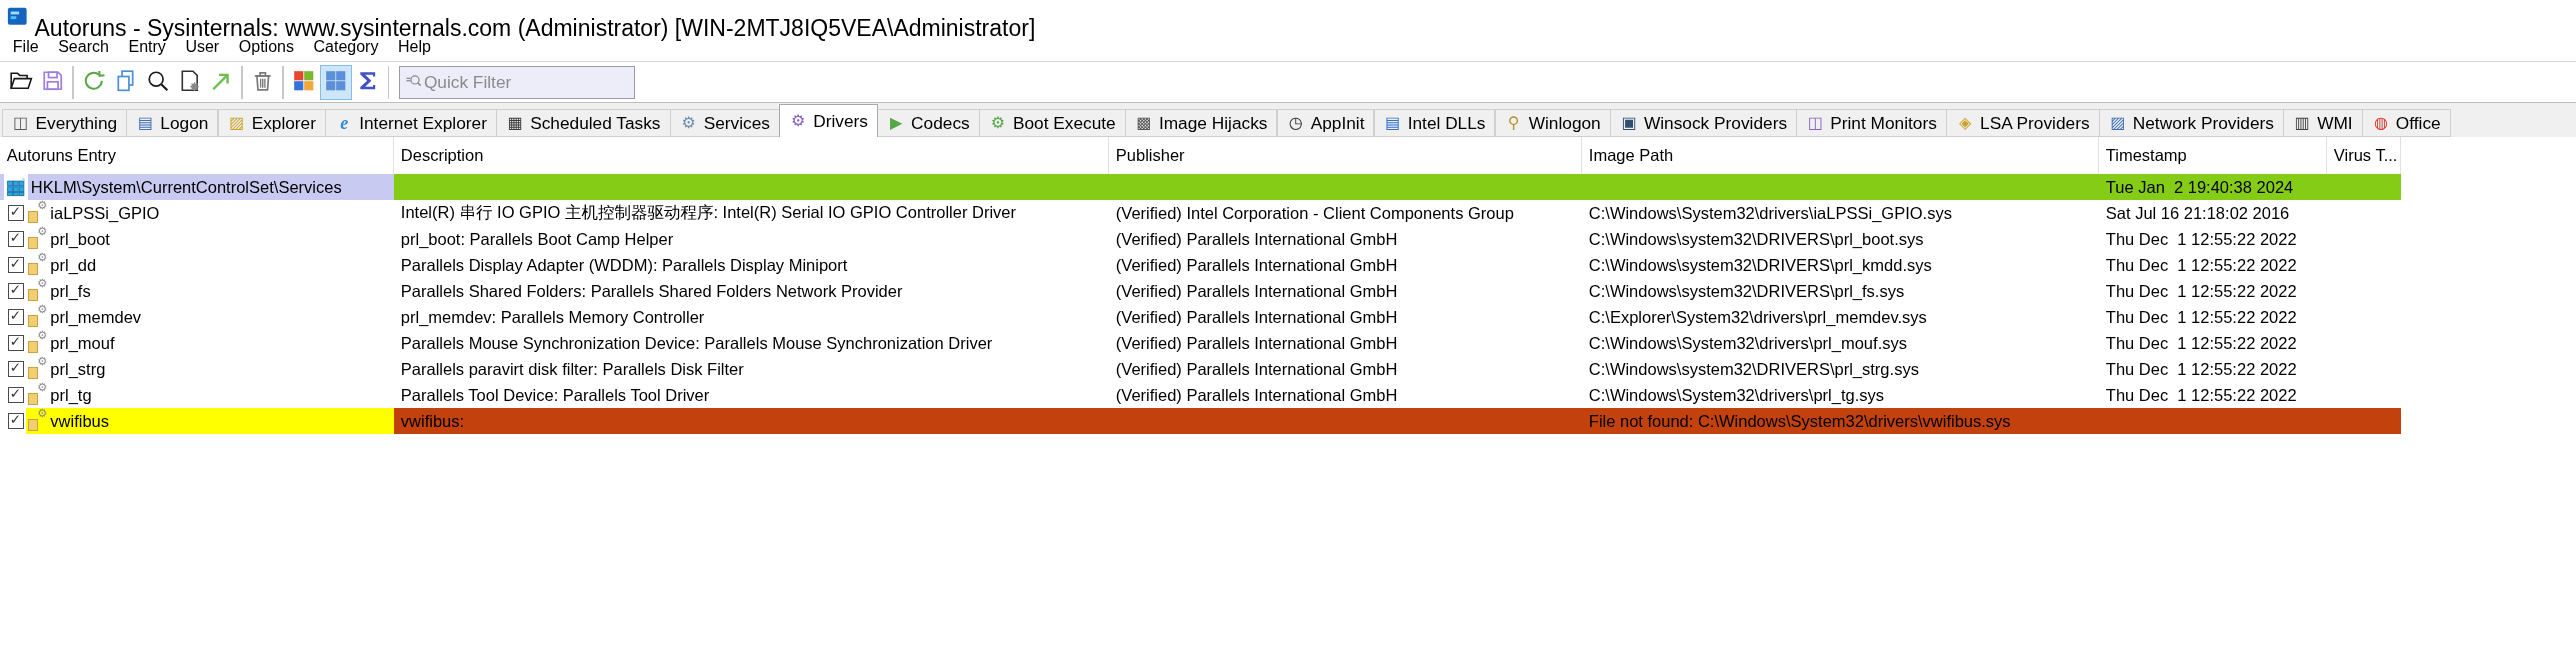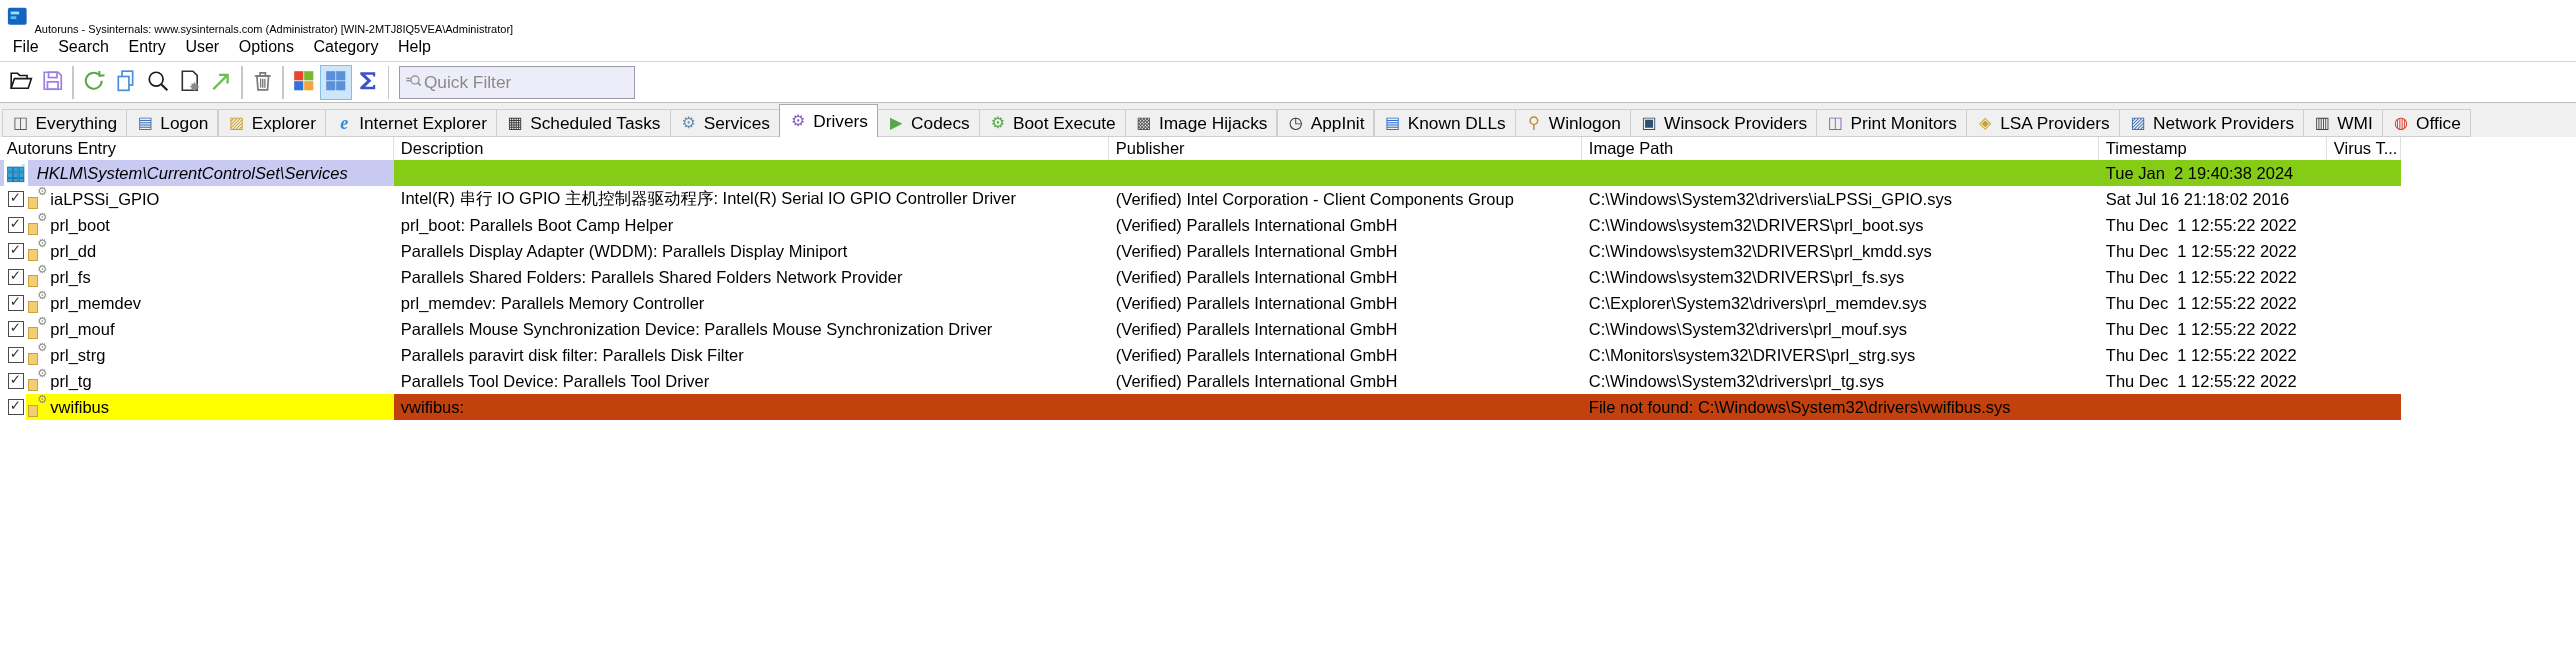--- a/index.html
+++ b/index.html
@@ -2,21 +2,21 @@
 <html style="font-size:12px"><head>
 <meta charset="utf-8">
 <style>
   * { margin:0; padding:0; box-sizing:border-box; }
   html,body { width:2576px; height:648px; background:#fff; overflow:hidden;
               font-family:"Liberation Sans", sans-serif; color:#000; }
 
   
   .titlebar { height:33px; display:flex; align-items:center; padding-left:6px; background:#fff; }
   .titlebar .appicon { width:22.5px; height:22.5px; margin-right:6px; flex:none; }
-  .titlebar .title { font-size:11px;margin-top:24px; }
+  .titlebar .title { font-size:23px;margin-top:24px; }
 
   
   .menubar { height:29px; display:flex; align-items:center; padding-left:3px;
              border-bottom:1.5px solid #d6d6d6; background:#fff; }
   .menu-item { font-size:16px; padding:0 9.8px; height:100%; display:flex; align-items:center; cursor:default; }
 
   
   .toolbar { height:41px; display:flex; align-items:center; padding-left:4.5px;
              border-bottom:1.5px solid #bdbdbd; background:#fff; }
   .tbtn { width:32px; height:35px; display:flex; align-items:center; justify-content:center; flex:none; }
@@ -33,42 +33,42 @@
   
   .tabstrip { height:34px; background:#f0f0f0; display:flex; align-items:flex-end; padding-left:1.5px; }
   .tab { height:28px; display:flex; align-items:center; gap:6px; padding:0 9px;
          background:#f0f0f0; border:0.8px solid #cfcfcf; margin-right:-0.8px;
          font-size:17.3px; white-space:nowrap; position:relative; }
   .tab.active { height:33px; background:#fff; border-color:#a9a9a9; border-bottom:none; z-index:2; }
   .tabicon { font-size:16px; width:18px; text-align:center; flex:none; line-height:1; }
   .tabicon.ie { font-family:"Liberation Serif",serif; font-style:italic; font-weight:bold; font-size:18px; }
 
   
-  .hdr { display:flex; height:23px; background:#fff; width:2402px; }
+  .hdr { display:flex; height:37px; background:#fff; width:2402px; }
   .hcell { display:flex; align-items:center; padding-left:6.8px; font-size:16.5px;
            border-right:0.8px solid #e0e0e0; overflow:hidden; white-space:nowrap; }
 
   
   .rows { width:2402px; }
   .row { display:flex; height:26px; align-items:stretch; background:#fff; }
   .cell { display:flex; align-items:center; overflow:hidden; white-space:nowrap;
           font-size:16.5px; padding-right:4.5px; }
   .col-entry { width:394px; }
   .col-desc  { width:715px; padding-left:6.8px; }
   .col-pub   { width:473px; padding-left:6.8px; }
   .col-path  { width:517px; padding-left:6.8px; }
   .col-time  { width:228px; padding-left:6.8px; white-space:pre; }
   .col-virus { width:74px;  padding-left:6.8px; }
 
   .hl-lavender .cell { background:#84cc16; }
   .hl-lavender .col-entry { background:#fff; padding:0; }
   .grp-pad { width:3.8px; height:100%; background:#c9caf2; flex:none; }
   .grp-iconbox { width:24px; height:100%; background:#fff; display:flex; align-items:center;
                  justify-content:center; flex:none; }
-  .grp-fill { flex:1; height:100%; background:#c9caf2; display:flex; align-items:center; padding-left:9px;font-style:italic; }
+  .grp-fill { flex:1; height:100%; background:#c9caf2; display:flex; align-items:center; padding-left:3px; }
 
   .hl-yellow .cell { background:#c2410c; }
   .hl-yellow .col-entry { background:#fff; padding:0; }
   .cb-zone { display:flex; align-items:center; background:#fff; height:100%; padding:0 2.3px 0 7.5px; flex:none; }
   .checkbox { width:16px; height:16px; border:1.5px solid #4a4a4a; background:#fff; color:#333;
               font-size:13.5px; line-height:12.8px; text-align:center; flex:none; }
   .c1-fill { flex:1; height:100%; display:flex; align-items:center; }
   .hl-yellow .c1-fill { background:#ffff00; }
 
   .drv-icon { position:relative; width:20px; height:22.5px; flex:none; margin:0 3px 0 1.5px; }
@@ -238,21 +238,21 @@
     <div class="tab">
       <span class="tabicon" style="color: rgb(85, 85, 85);">▩</span>
       <span>Image Hijacks</span>
     </div>
     <div class="tab">
       <span class="tabicon" style="color: rgb(51, 51, 51);">◷</span>
       <span>AppInit</span>
     </div>
     <div class="tab">
       <span class="tabicon" style="color: rgb(46, 111, 208);">▤</span>
-      <span>Known DLLs</span>
+      <span>Intel DLLs</span>
     </div>
     <div class="tab">
       <span class="tabicon" style="color: rgb(184, 144, 46);">⚲</span>
       <span>Winlogon</span>
     </div>
     <div class="tab">
       <span class="tabicon" style="color: rgb(47, 79, 111);">▣</span>
       <span>Winsock Providers</span>
     </div>
     <div class="tab">
@@ -436,21 +436,21 @@
         <span class="c1-fill">
           <span class="drv-icon">
             <span class="drv-gear">⚙</span>
             <span class="drv-doc"></span>
           </span>
           <span>prl_strg</span>
         </span>
       </div>
       <div class="cell col-desc">Parallels paravirt disk filter: Parallels Disk Filter</div>
       <div class="cell col-pub">(Verified) Parallels International GmbH</div>
-      <div class="cell col-path">C:\Monitors\system32\DRIVERS\prl_strg.sys</div>
+      <div class="cell col-path">C:\Windows\system32\DRIVERS\prl_strg.sys</div>
       <div class="cell col-time">Thu Dec  1 12:55:22 2022</div>
       <div class="cell col-virus"></div>
     </div>
     <div class="row">
       <div class="cell col-entry">
         <span class="cb-zone">
           <span class="checkbox">✓</span>
         </span>
         <span class="c1-fill">
           <span class="drv-icon">

